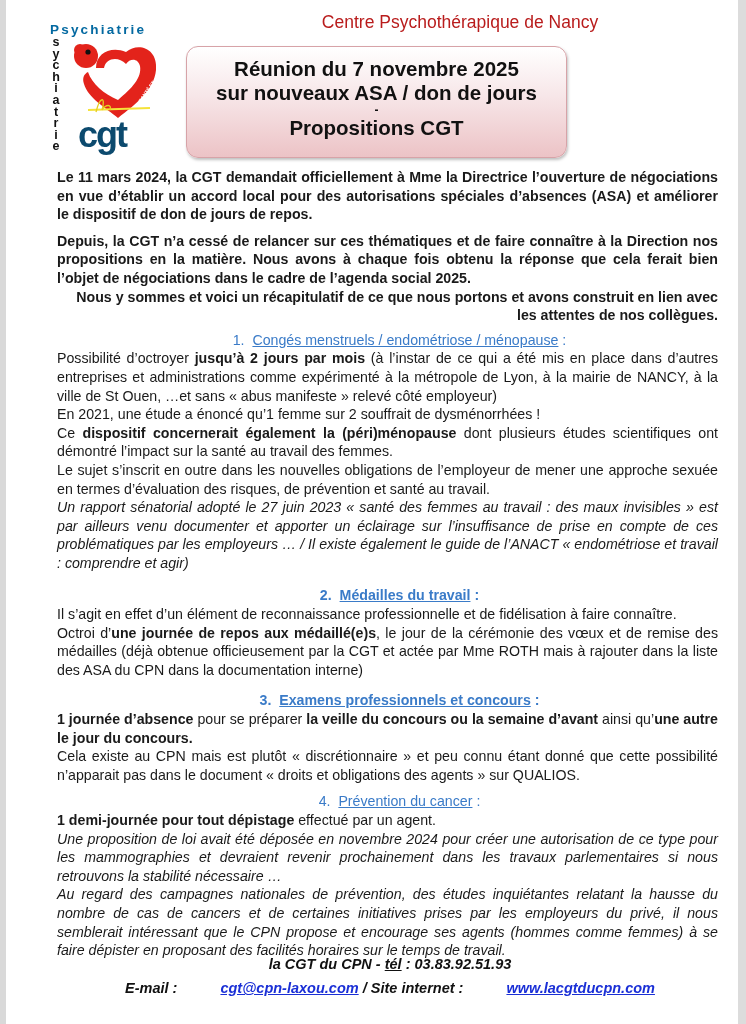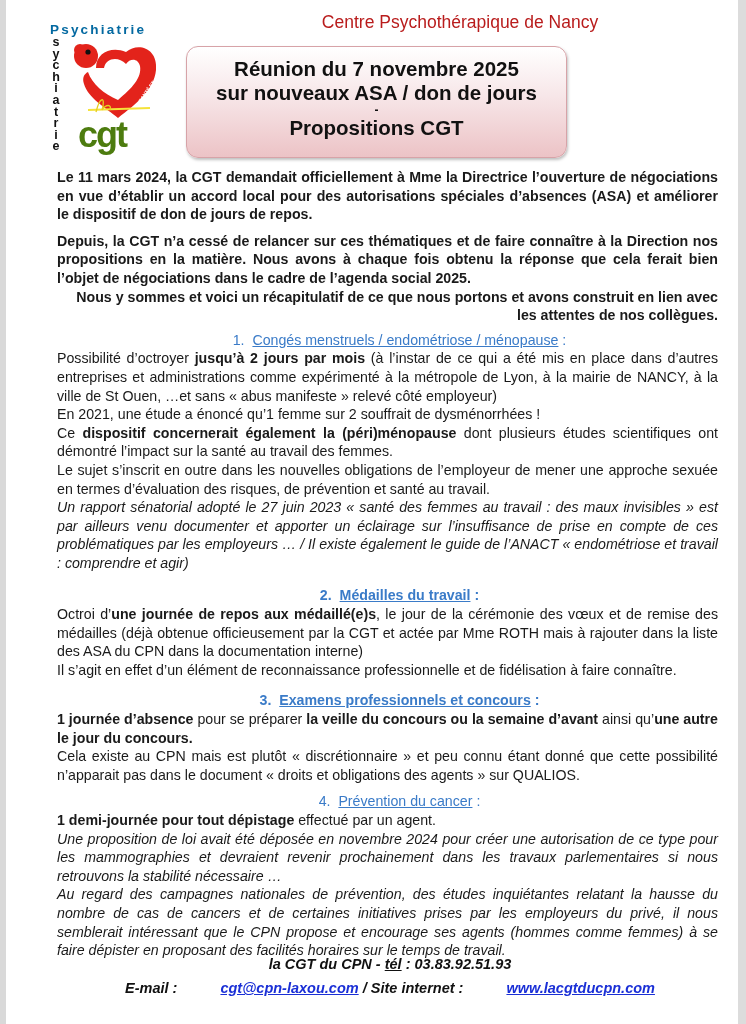--- a/index.html
+++ b/index.html
@@ -6,21 +6,21 @@
   html, body { width: 746px; height: 1024px; overflow: hidden; background: #ffffff; }
   body { font-family: "Liberation Sans", sans-serif; color: #1a1a1a; position: relative; }
   .edge-left { position: absolute; left: 0; top: 0; width: 6px; height: 1024px; background: #d9d9d9; }
   .edge-right { position: absolute; right: 0; top: 0; width: 8px; height: 1024px; background: #dcdcdc; }
 
   
   .logo { position: absolute; left: 48px; top: 22px; width: 120px; height: 136px; }
   .logo .word-h { position: absolute; left: 2px; top: 0; font-weight: bold; font-size: 13.5px; letter-spacing: 2.2px; color: #0369a1; }
   .logo .word-v { position: absolute; left: 3px; top: 15px; width: 10px; font-weight: bold; font-size: 12.5px; line-height: 11.6px; color: #111; text-align: center; }
   .logo svg { position: absolute; left: 18px; top: 16px; }
-  .logo .cgt { position: absolute; left: 30px; top: 95px; font-weight: bold; font-size: 36px; letter-spacing: -2px; color: #4d7c0f; line-height: 36px; }
+  .logo .cgt { position: absolute; left: 30px; top: 95px; font-weight: bold; font-size: 36px; letter-spacing: -2px; color: #0c4a6e; line-height: 36px; }
 
   
   .org { position: absolute; left: 210px; top: 12px; width: 500px; text-align: center; font-size: 17.5px; color: #b91c1c; }
   .title-box { position: absolute; left: 186px; top: 46px; width: 381px; height: 112px; border: 1.5px solid #d7a3a8; border-radius: 12px;
     background: linear-gradient(to bottom, #ffffff 0%, #f7e6e8 45%, #ecc3c6 100%);
     box-shadow: 1px 2px 3px rgba(0,0,0,0.25); text-align: center; font-weight: bold; color: #111; }
   .title-box .l1 { margin-top: 10px; font-size: 20.5px; line-height: 24px; }
   .title-box .l2 { font-size: 20.5px; line-height: 24px; }
   .title-box .dash { font-size: 12px; line-height: 10px; }
   .title-box .l3 { font-size: 20.5px; line-height: 26px; }
@@ -103,22 +103,22 @@
   <p class="p"><span>Possibilité d’octroyer </span><span class="b">jusqu’à 2 jours par mois</span><span> (à l’instar de ce qui a été mis en place dans d’autres entreprises et administrations comme expérimenté à la métropole de Lyon, à la mairie de NANCY, à la ville de St Ouen, …et sans « abus manifeste » relevé côté employeur)</span></p>
   <p class="p">En 2021, une étude a énoncé qu’1 femme sur 2 souffrait de dysménorrhées !</p>
   <p class="p"><span>Ce </span><span class="b">dispositif concernerait également la (péri)ménopause</span><span> dont plusieurs études scientifiques ont démontré l’impact sur la santé au travail des femmes.</span></p>
   <p class="p">Le sujet s’inscrit en outre dans les nouvelles obligations de l’employeur de mener une approche sexuée en termes d’évaluation des risques, de prévention et santé au travail.</p>
   <p class="p it">Un rapport sénatorial adopté le 27 juin 2023 « santé des femmes au travail : des maux invisibles » est par ailleurs venu documenter et apporter un éclairage sur l’insuffisance de prise en compte de ces problématiques par les employeurs … / Il existe également le guide de l’ANACT « endométriose et travail : comprendre et agir)</p>
 
   <div class="sec-head bold" style="margin-top:14px">
     <span class="num">2.</span>&nbsp;
     <span class="lbl">Médailles du travail</span><span class="colon"> :</span>
   </div>
+  <p class="p">Il s’agit en effet d’un élément de reconnaissance professionnelle et de fidélisation à faire connaître.</p>
   <p class="p"><span>Octroi d’</span><span class="b">une journée de repos aux médaillé(e)s</span><span>, le jour de la cérémonie des vœux et de remise des médailles (déjà obtenue officieusement par la CGT et actée par Mme ROTH mais à rajouter dans la liste des ASA du CPN dans la documentation interne)</span></p>
-  <p class="p">Il s’agit en effet d’un élément de reconnaissance professionnelle et de fidélisation à faire connaître.</p>
 
   <div class="sec-head bold" style="margin-top:12px">
     <span class="num">3.</span>&nbsp;
     <span class="lbl">Examens professionnels et concours</span><span class="colon"> :</span>
   </div>
   <p class="p"><span class="b">1 journée d’absence</span><span> pour se préparer </span><span class="b">la veille du concours ou la semaine d’avant</span><span> ainsi qu’</span><span class="b">une autre le jour du concours.</span></p>
   <p class="p">Cela existe au CPN mais est plutôt « discrétionnaire » et peu connu étant donné que cette possibilité n’apparait pas dans le document « droits et obligations des agents » sur QUALIOS.</p>
 
   <div class="sec-head" style="margin-top:8px">
     <span class="num">4.</span>&nbsp;

